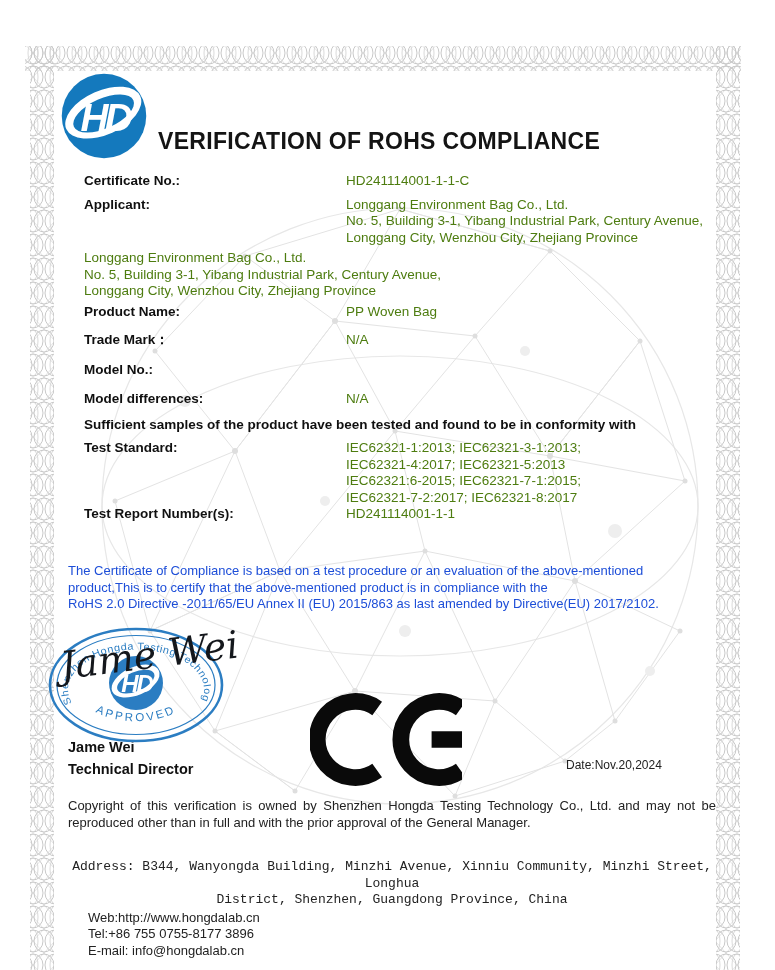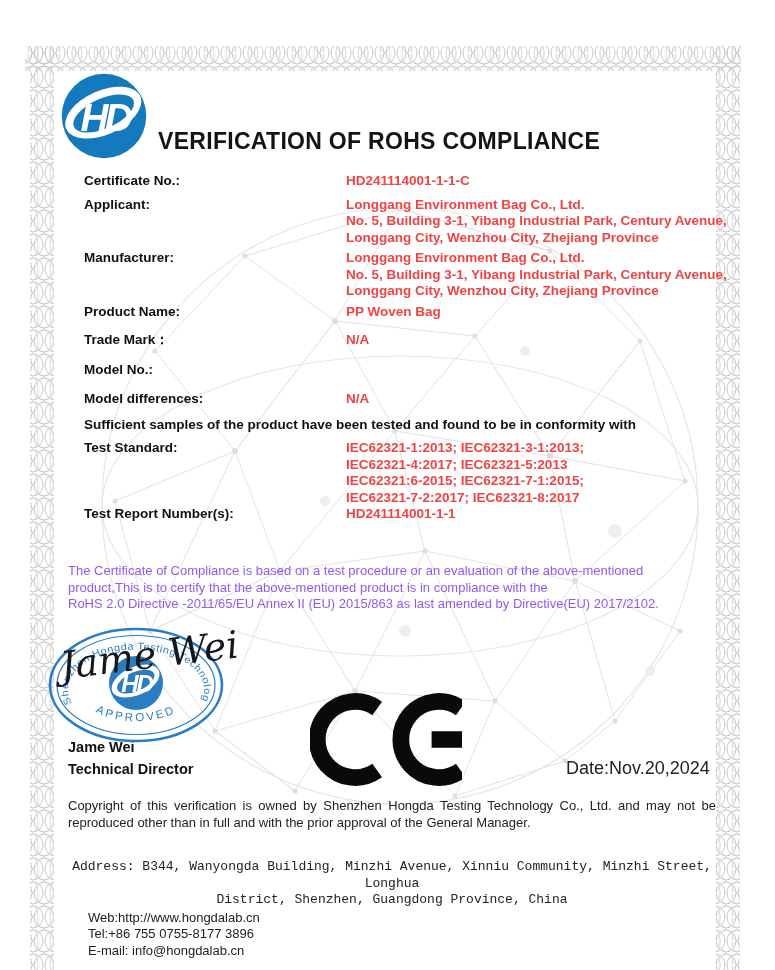--- a/index.html
+++ b/index.html
@@ -7,32 +7,32 @@
         font-family:"Liberation Sans",sans-serif;color:#1c1c1c;margin-top:41px;}
   svg{display:block;}
   .border-svg{position:absolute;left:0;top:0;z-index:1;}
   .watermark{position:absolute;left:95px;top:160px;z-index:0;}
   .logo{position:absolute;left:60px;top:31px;width:88px;height:88px;z-index:2;}
   .title{position:absolute;left:158px;top:87px;z-index:2;font-size:23px;font-weight:bold;
          letter-spacing:0.3px;color:#141414;white-space:nowrap;}
   .fields{position:absolute;left:84px;top:132px;width:655px;z-index:2;font-size:13.5px;}
   .field-row{display:flex;align-items:flex-start;}
   .field-label{width:262px;flex-shrink:0;font-weight:bold;color:#101010;line-height:16.5px;}
-  .field-value{white-space:pre-line;line-height:16.5px;color:#ef4444;font-weight:bold;}
+  .field-value{white-space:pre-line;line-height:16.5px;color:#4d7c0f;}
   .conformity{font-weight:bold;color:#101010;line-height:16.5px;}
   .mb7{margin-bottom:7px}.mb4{margin-bottom:4px}.mb12{margin-bottom:12px}
   .mb13{margin-bottom:13px}.mb9{margin-bottom:9px}.mb0{margin-bottom:0}
   .paragraph{position:absolute;left:68px;top:522px;width:658px;z-index:2;font-size:13px;
-             line-height:16.5px;white-space:pre-line;color:#8b5cf6;}
+             line-height:16.5px;white-space:pre-line;color:#1d4ed8;}
   .stamp{position:absolute;left:22px;top:566px;z-index:4;}
   .stamp svg{overflow:visible;}
   .signer{position:absolute;left:68px;top:698px;z-index:3;font-size:14.5px;font-weight:bold;color:#101010;}
   .signer .signer-title{margin-top:6px;text-align:center;}
   .ce{position:absolute;left:310px;top:650px;z-index:2;}
-  .date{position:absolute;left:566px;top:717px;z-index:2;font-size:18px;color:#222;}
+  .date{position:absolute;left:566px;top:717px;z-index:2;font-size:12px;color:#222;}
   .copyright{position:absolute;left:68px;top:757px;width:648px;z-index:2;font-size:13px;
              line-height:16.5px;text-align:justify;color:#222;}
   .footer{position:absolute;left:68px;top:818px;width:648px;z-index:2;font-size:13px;
           line-height:16.5px;color:#222;}
   .footer-address{text-align:center;white-space:pre-line;font-family:Liberation Mono, monospace;}
   .footer-contacts{display:flex;justify-content:space-between;padding:0 18px 0 20px;margin-top:1px;flex-direction:column;}
 </style>
 </head>
 <body>
 
@@ -117,21 +117,20 @@
       <div class="field-label">Certificate No.:</div>
       <div class="field-value">HD241114001-1-1-C</div>
     </div>
     <div class="field-row mb4">
       <div class="field-label">Applicant:</div>
       <div class="field-value">Longgang Environment Bag Co., Ltd.
 No. 5, Building 3-1, Yibang Industrial Park, Century Avenue,
 Longgang City, Wenzhou City, Zhejiang Province</div>
     </div>
     <div class="field-row mb4">
-      <div class="field-label">Manufacturer:</div>
       <div class="field-value">Longgang Environment Bag Co., Ltd.
 No. 5, Building 3-1, Yibang Industrial Park, Century Avenue,
 Longgang City, Wenzhou City, Zhejiang Province</div>
     </div>
     <div class="field-row mb12">
       <div class="field-label">Product Name:</div>
       <div class="field-value">PP Woven Bag</div>
     </div>
     <div class="field-row mb13">
       <div class="field-label">Trade Mark：</div>

